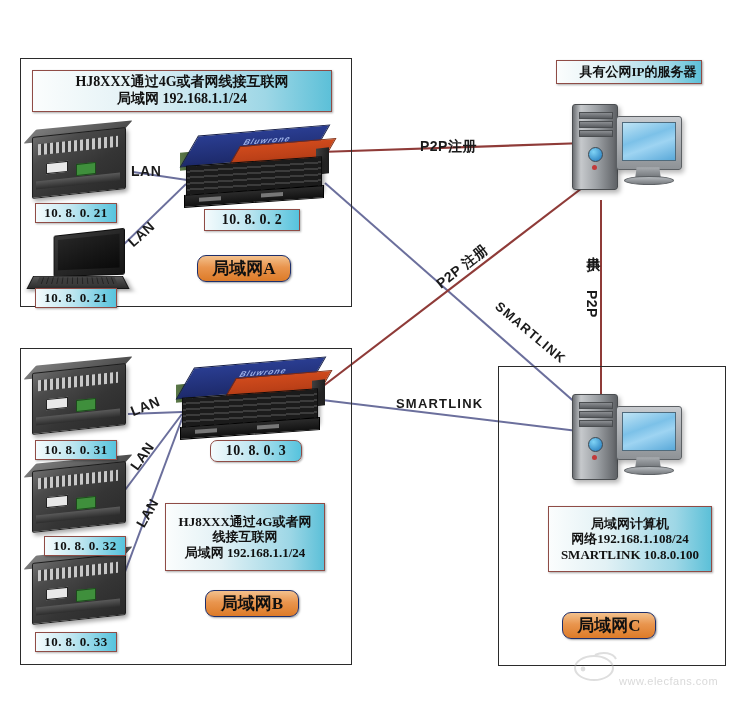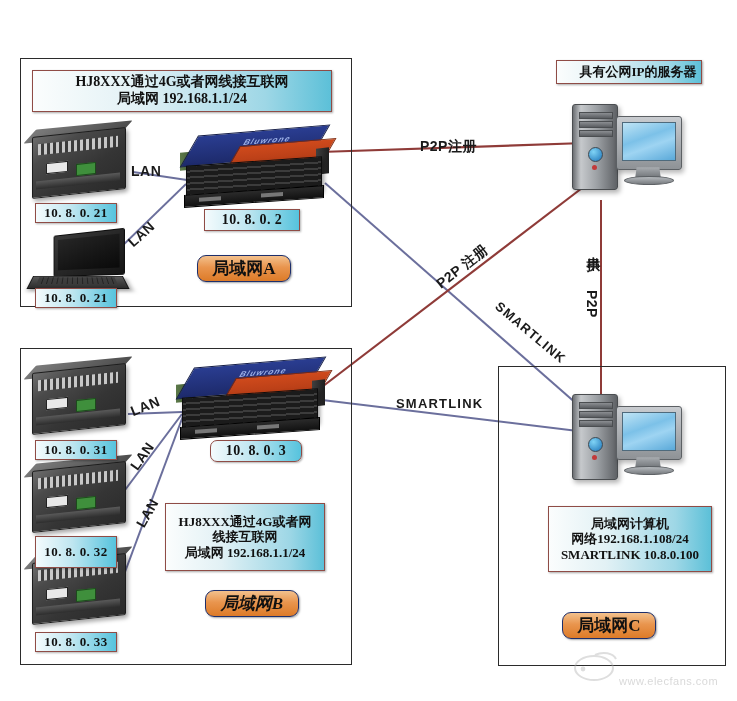--- a/index.html
+++ b/index.html
@@ -348,31 +348,31 @@
     <div class="conn-r"></div>
     <div class="fins"></div>
     <div class="base"></div>
   </div>
 
   <div class="link-label lbl-lan" style="left:130px;top:398px;transform:rotate(-22deg);">LAN</div>
   <div class="link-label lbl-lan" style="left:127px;top:448px;transform:rotate(-55deg);">LAN</div>
   <div class="link-label lbl-lan" style="left:132px;top:505px;transform:rotate(-60deg);">LAN</div>
 
   <div class="ip-badge" style="left:27px;top:440px;width:82px;height:20px;">10. 8. 0. 31</div>
-  <div class="ip-badge" style="left:27px;top:536px;width:82px;height:32px;">10. 8. 0. 32</div>
+  <div class="ip-badge" style="left:36px;top:536px;width:82px;height:20px;">10. 8. 0. 32</div>
   <div class="ip-badge" style="left:27px;top:632px;width:82px;height:20px;">10. 8. 0. 33</div>
   <div class="ip-badge" style="left:202px;top:440px;width:92px;height:22px;font-size:14px;border-radius:7px;">10. 8. 0. 3</div>
 
   <div class="info-box" id="hdr-b" style="left:165px;top:503px;width:160px;height:68px;font-size:13px;">
     <span>HJ8XXX通过4G或者网</span>
     <span>线接互联网</span>
     <span>局域网 192.168.1.1/24</span>
   </div>
 
-  <div class="net-badge" style="left:205px;top:590px;width:94px;height:27px;font-style:italic;">局域网B</div>
+  <div class="net-badge" style="left:205px;top:590px;width:94px;height:27px;">局域网B</div>
 
   <div class="info-box" id="srv-label" style="left:556px;top:60px;width:146px;height:24px;font-size:13px;padding-left:18px;">
     <span>具有公网IP的服务器</span>
   </div>
 
   <div class="device pc" style="left:568px;top:100px;">
     <div class="tower">
         <div class="bay b1"></div>
         <div class="bay b2"></div>
         <div class="bay b3"></div>

